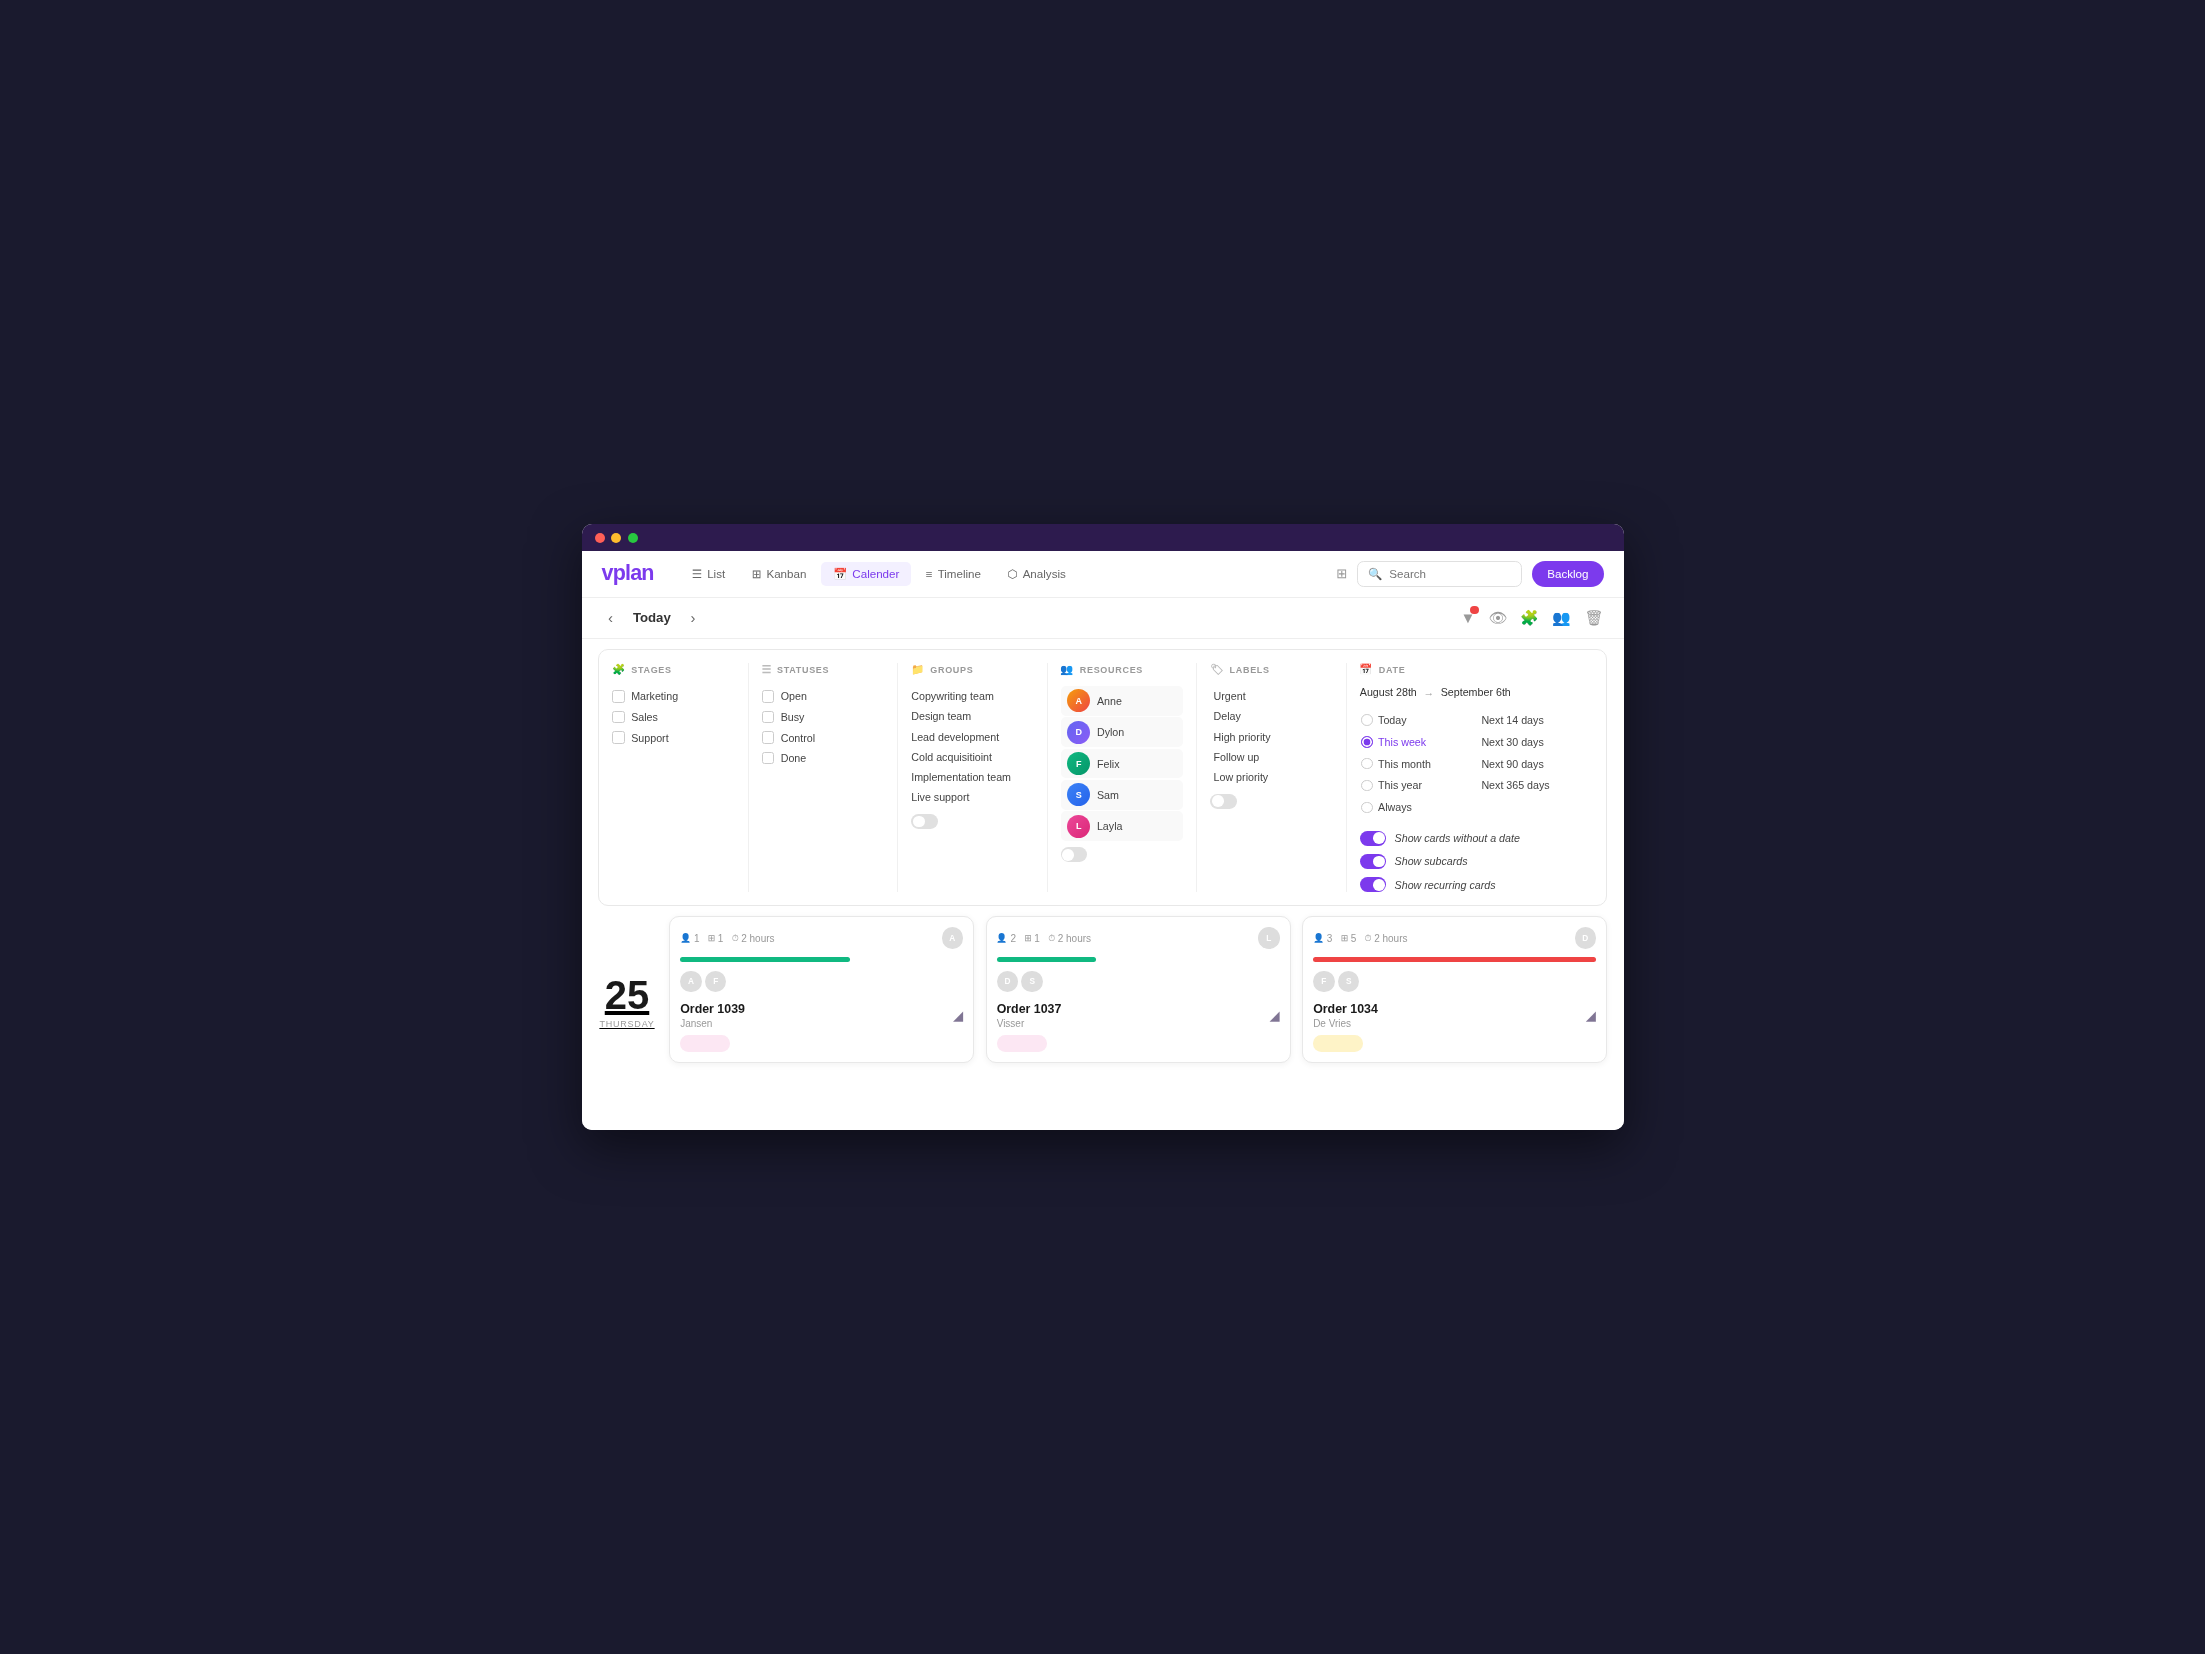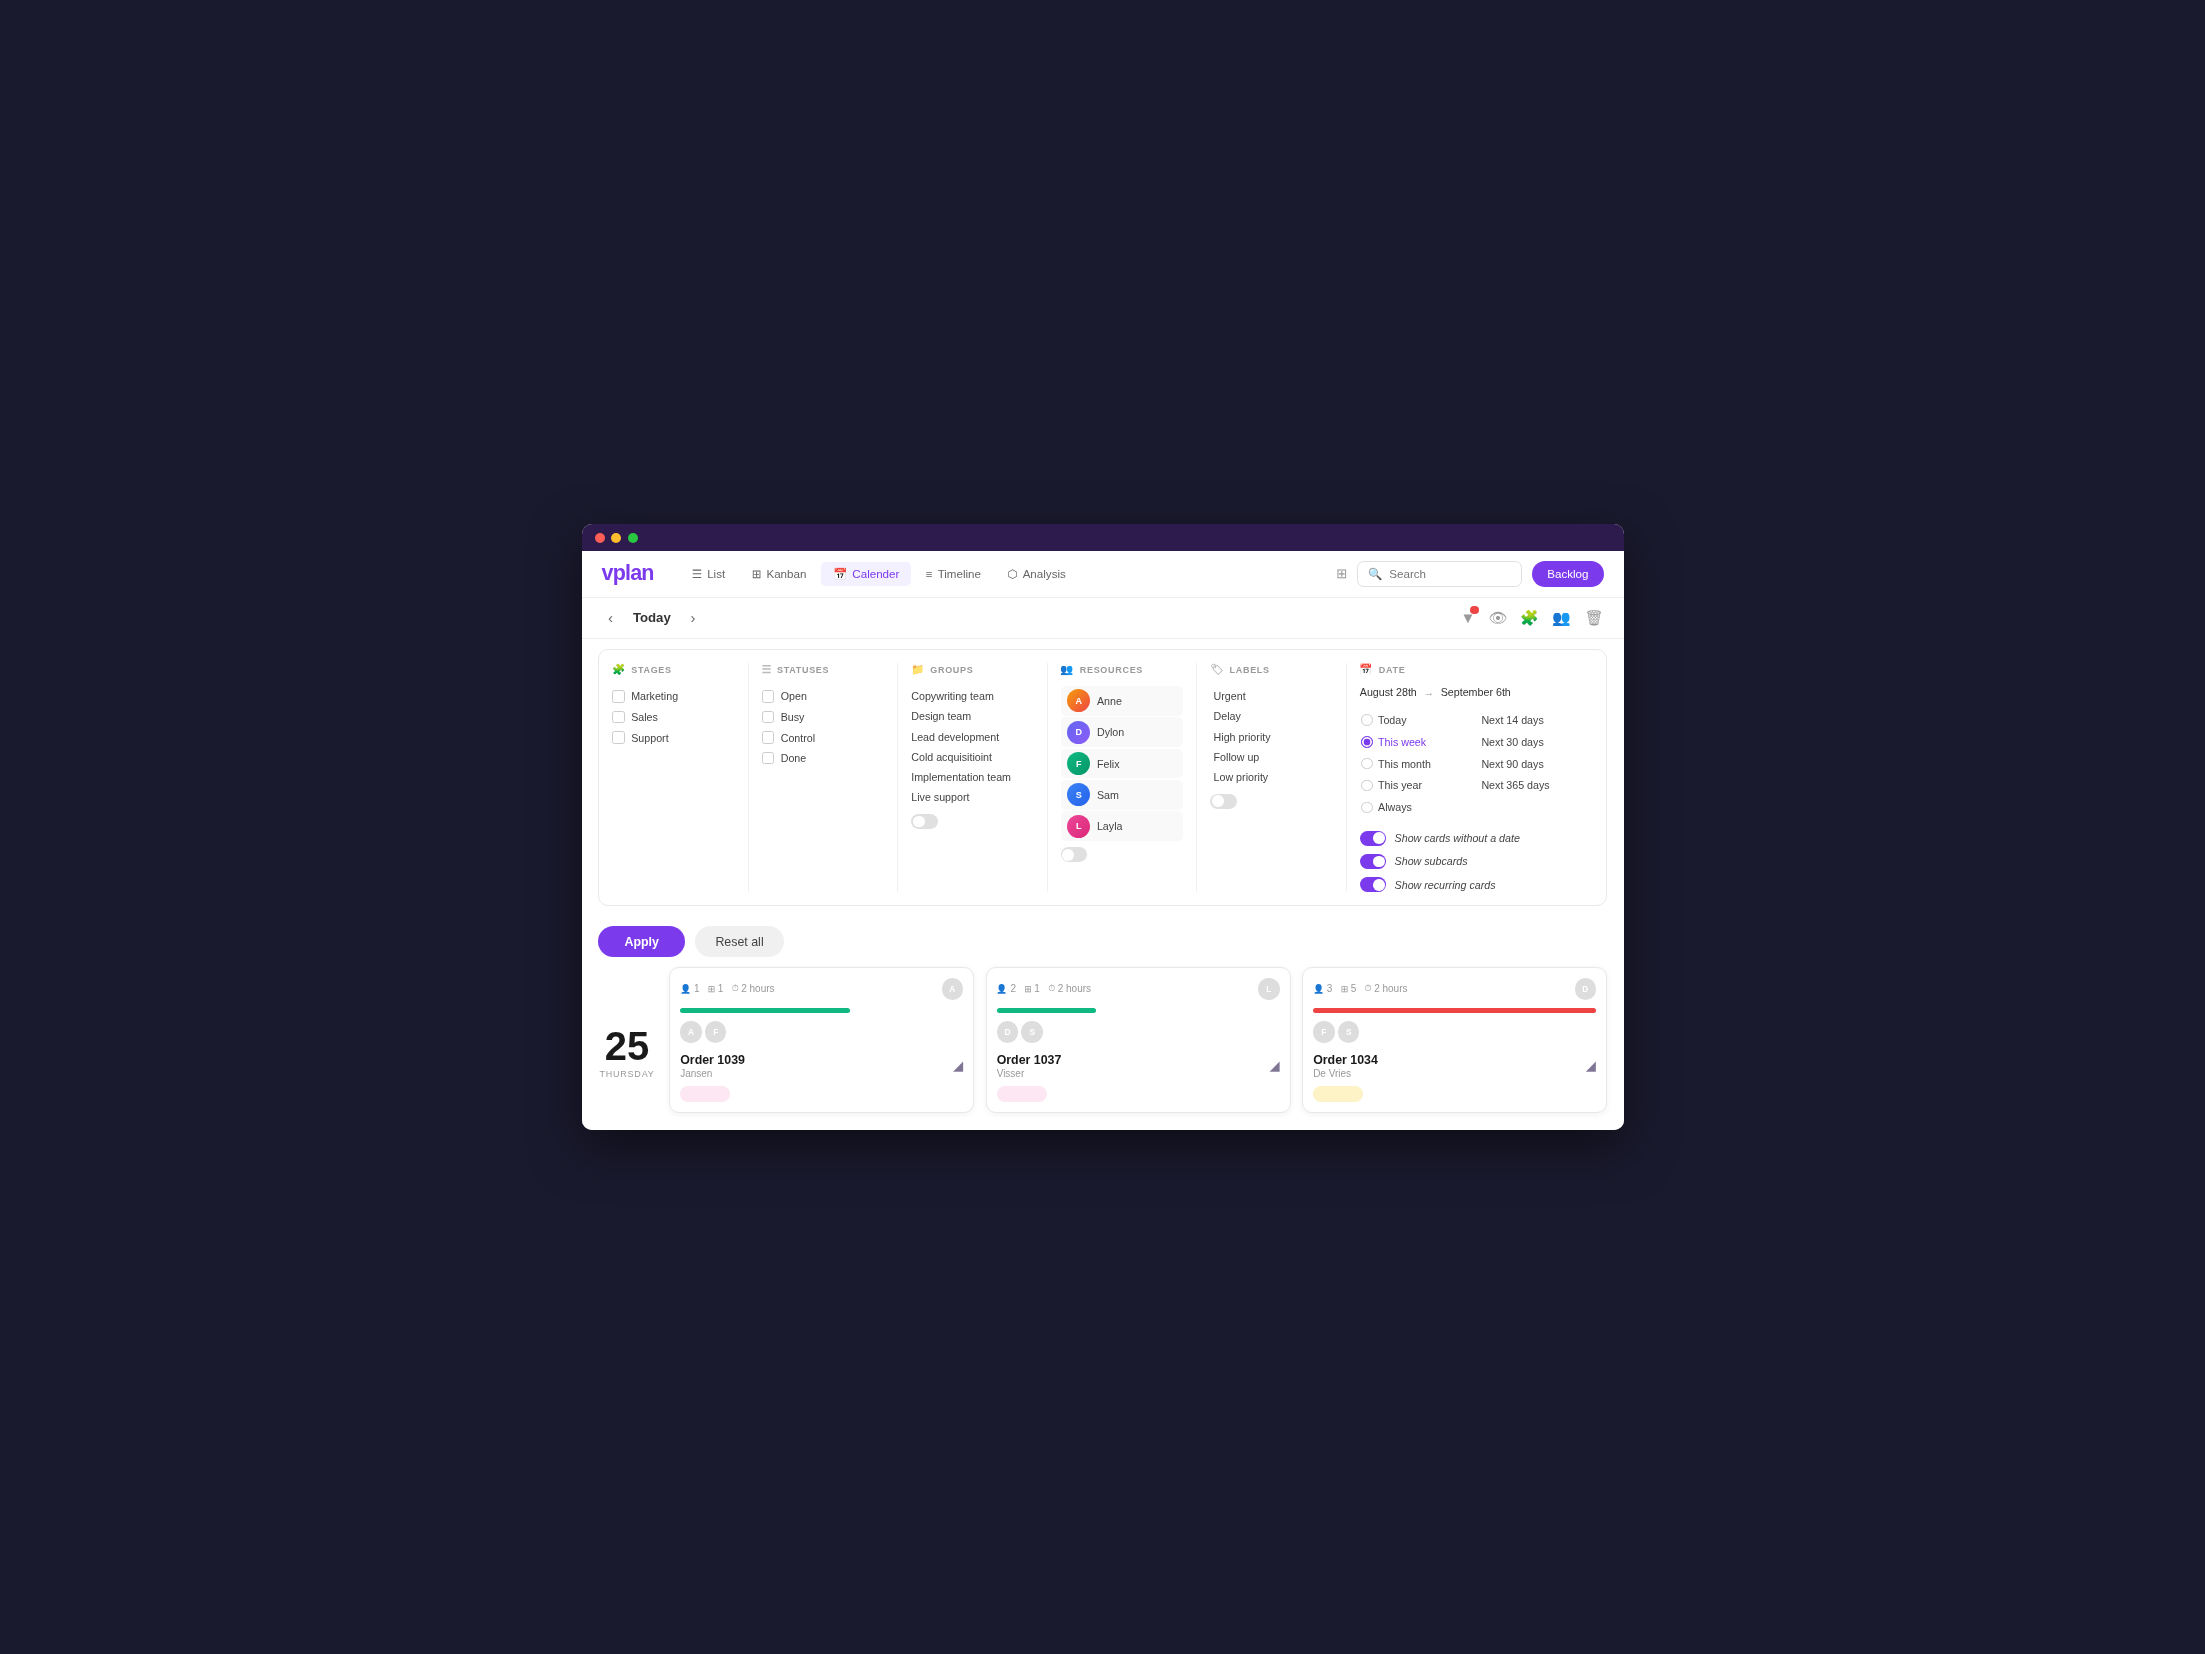--- a/index.html
+++ b/index.html
@@ -365,20 +365,21 @@
       display: flex;
       gap: 13.2px;
     }
     .calendar-date-col {
       display: flex;
       flex-direction: column;
       align-items: center;
       justify-content: center;
       min-width: 58px;
       padding-top: 25px;
+      text-decoration: underline;
     }
     .day-number {
       font-size: 40px;
       font-weight: 700;
       color: #1a1a1a;
       line-height: 1;
     }
     .day-name {
       font-size: 9px;
       color: #999;
@@ -704,24 +705,20 @@
             <span>Show subcards</span>
           </div>
           <div class="date-toggle-row">
             <div class="toggle active"></div>
             <span>Show recurring cards</span>
           </div>
         </div>
       </div>
     </div>
 
-    <div class="filter-actions">
-      <button class="apply-btn">Apply</button>
-      <button class="reset-btn">Reset all</button>
-    </div>
 
     <div class="calendar-area">
       <div class="calendar-date-col">
         <div class="day-number">25</div>
         <div class="day-name">THURSDAY</div>
       </div>
       <div class="calendar-cards">
 
         <div class="calendar-card">
           <div class="card-top">

